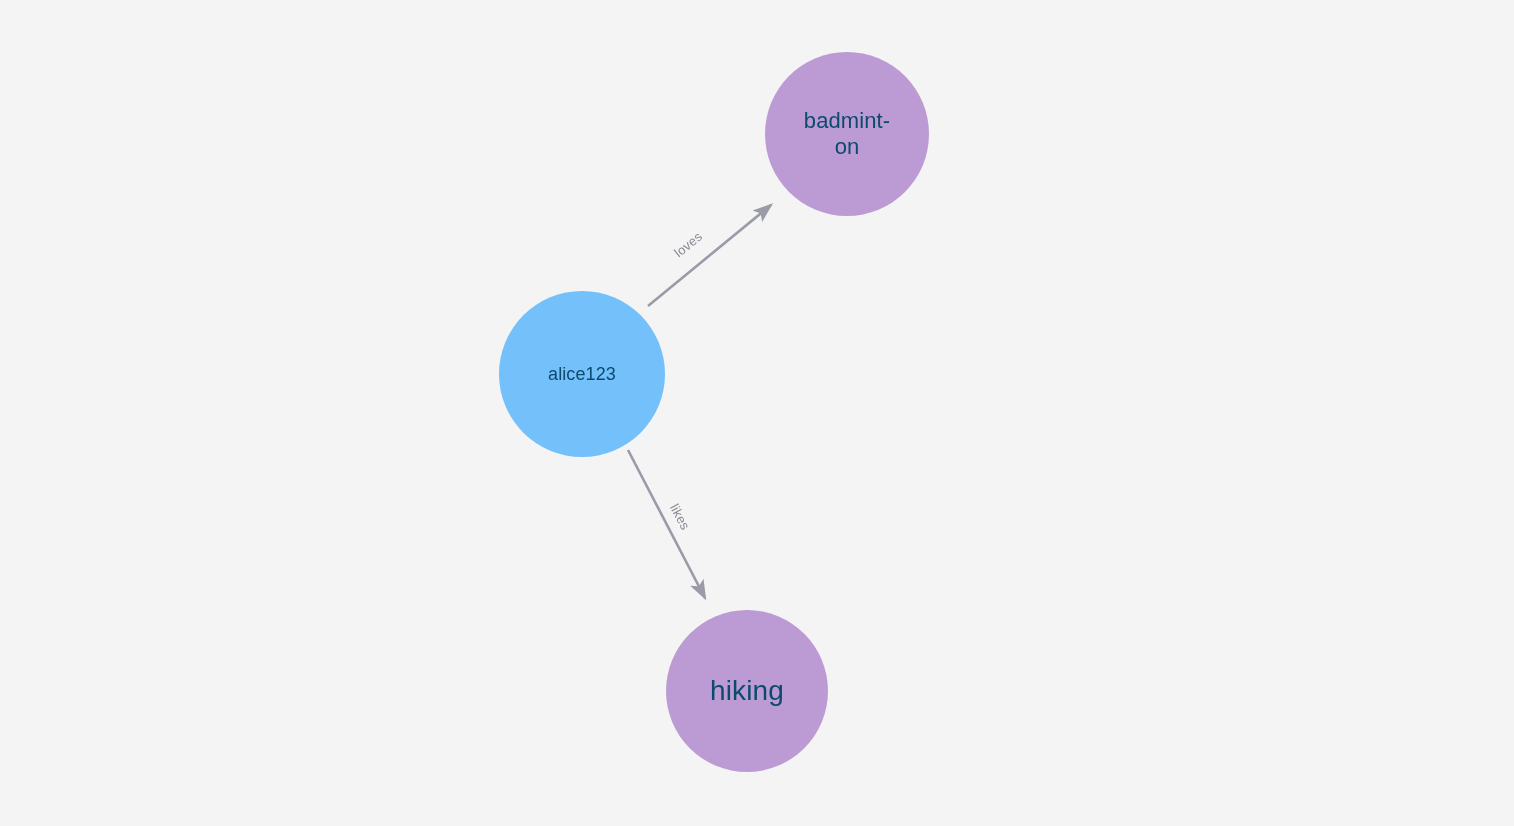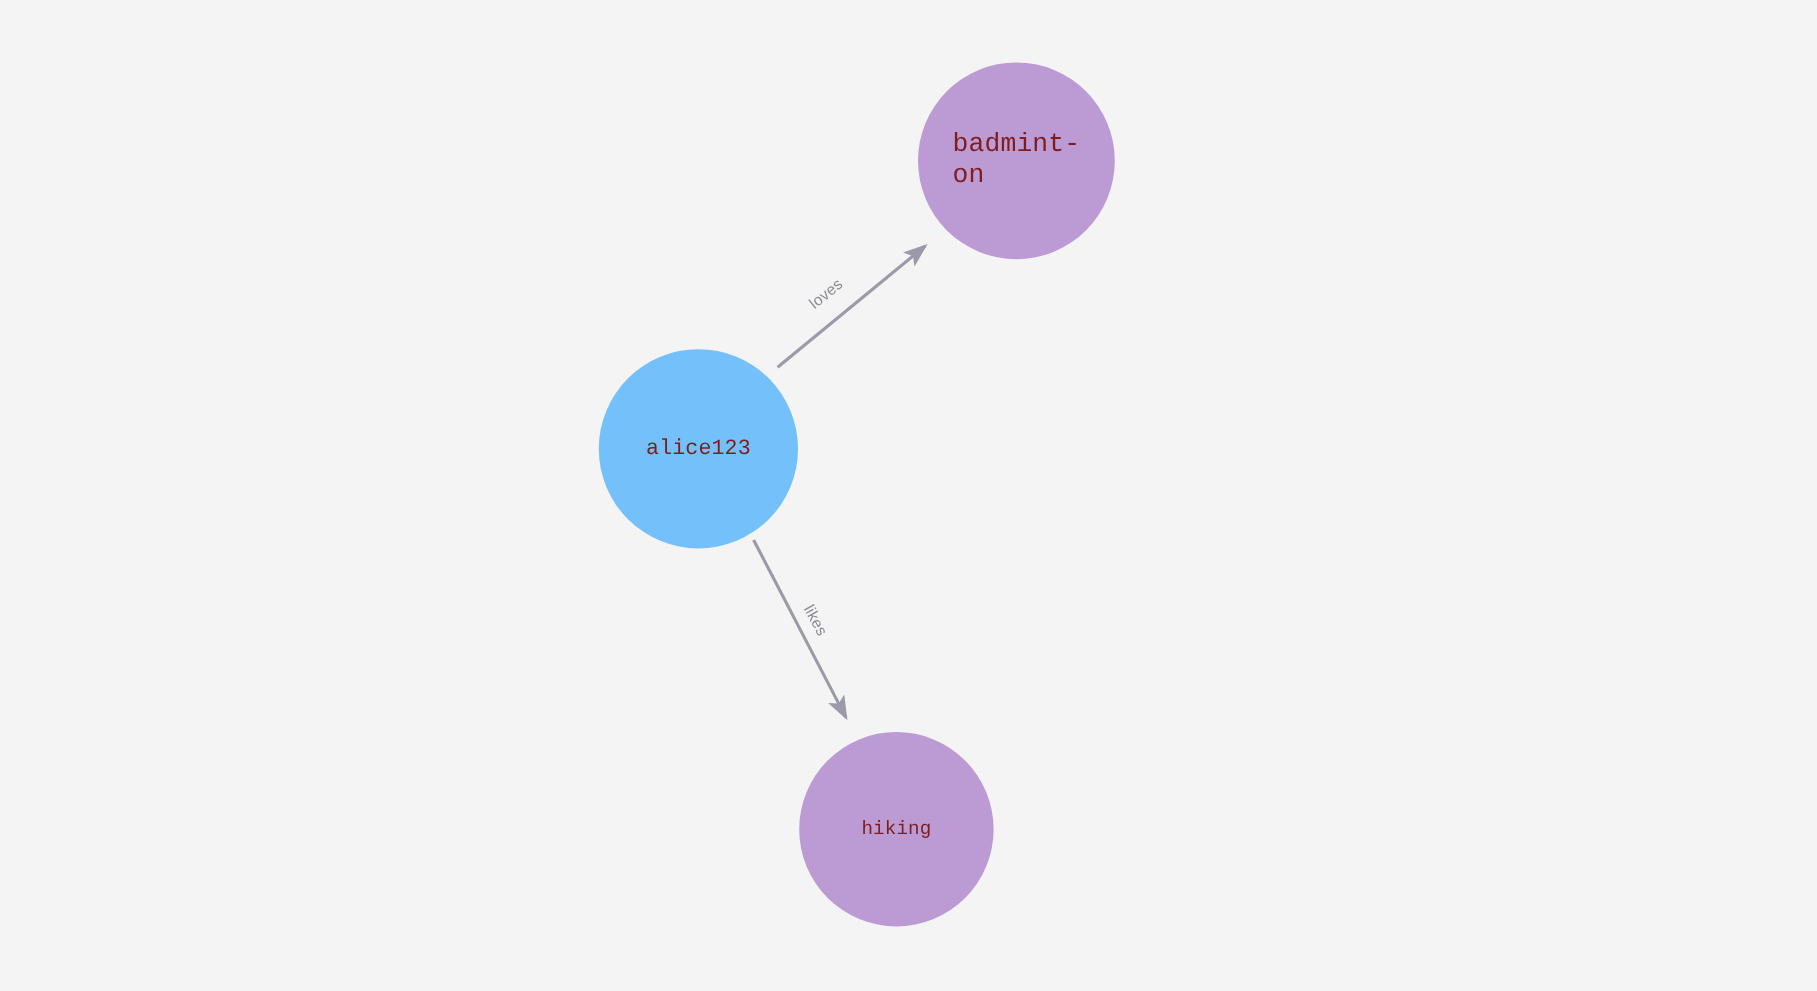--- a/index.html
+++ b/index.html
@@ -26,26 +26,25 @@
     width: 1514px;
     height: 826px;
     display: block;
   }
   .node {
     position: absolute;
     border-radius: 50%;
     display: flex;
     align-items: center;
     justify-content: center;
-    text-align: left;
+    text-align: center;
     box-sizing: border-box;
     line-height: 1.16;
-    color: #7f1d1d;
+    color: #0c4a6e;
     user-select: none;
-    font-family: Liberation Mono, monospace;
   }
   .node-label {
     display: block;
     padding: 0 6px;
     letter-spacing: 0.1px;
   }
   .edge-label {
     fill: #8a8a95;
     font-family: "Liberation Sans", sans-serif;
     font-size: 13px;
@@ -79,17 +78,17 @@
     <span class="node-label">alice123</span>
   </div>
 
   <div class="node" style="left:765px; top:52px; width:164px; height:164px; background:#bc9bd4; font-size:22px;">
     <span class="node-label">
       <span>badmint-</span><br>
       <span>on</span>
     </span>
   </div>
 
-  <div class="node" style="left:666px; top:610px; width:162px; height:162px; background:#bc9bd4; font-size:16px;">
+  <div class="node" style="left:666px; top:610px; width:162px; height:162px; background:#bc9bd4; font-size:28px;">
     <span class="node-label">hiking</span>
   </div>
 
 </div>
 
 </body></html>

